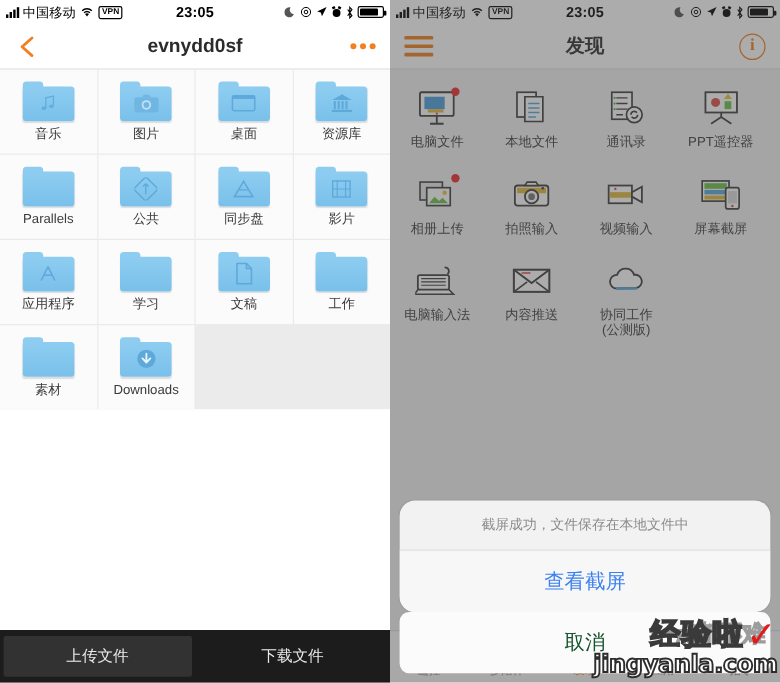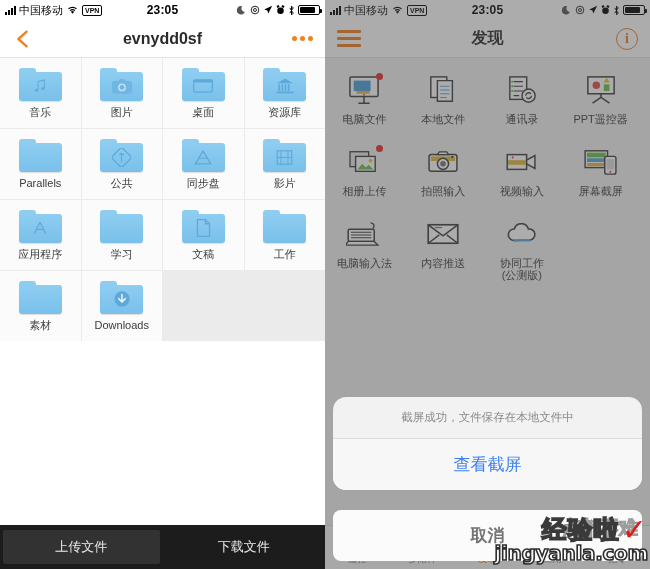--- a/index.html
+++ b/index.html
@@ -131,34 +131,34 @@
     background: #ee2b2b; top: 1px; right: 1px;
   }
 
   
   .sheet-wrap {
     position: absolute; left: 0; right: 0; bottom: 0; z-index: 60;
     padding: 0 8px 8px 8px;
   }
   .sheet {
     background: #f2f2f2; border-radius: 13px; overflow: hidden;
-    margin-bottom: 20px; box-shadow: 0 0 1px rgba(0,0,0,.1);
+    margin-bottom: 0; box-shadow: 0 0 1px rgba(0,0,0,.1);
   }
   .sheet-msg {
     padding: 13px 10px; text-align: center; font-size: 11.5px;
     color: #8a8a8a; border-bottom: 1px solid #dcdcdc;
   }
   .sheet-action {
     padding: 14px 10px; text-align: center; font-size: 17px;
     color: #3d81f0; cursor: pointer; background: #f7f7f7;
   }
   .sheet-cancel {
     background: #fbfbfb; border-radius: 8px; padding: 14px 10px;
-    text-align: center; font-size: 17px; color: #737373; cursor: pointer;
-    font-weight: 700;
+    text-align: center; font-size: 17px; color: #14532d; cursor: pointer;
+    font-weight: 400;
   }
 
   
   .tabbar {
     position: absolute; bottom: 0; left: 0; right: 0; height: 44px;
     background: #f7f7f7; border-top: 1px solid #dcdcdc;
     display: flex; z-index: 20;
   }
   .tab-item {
     flex: 1; display: flex; flex-direction: column; align-items: center;

